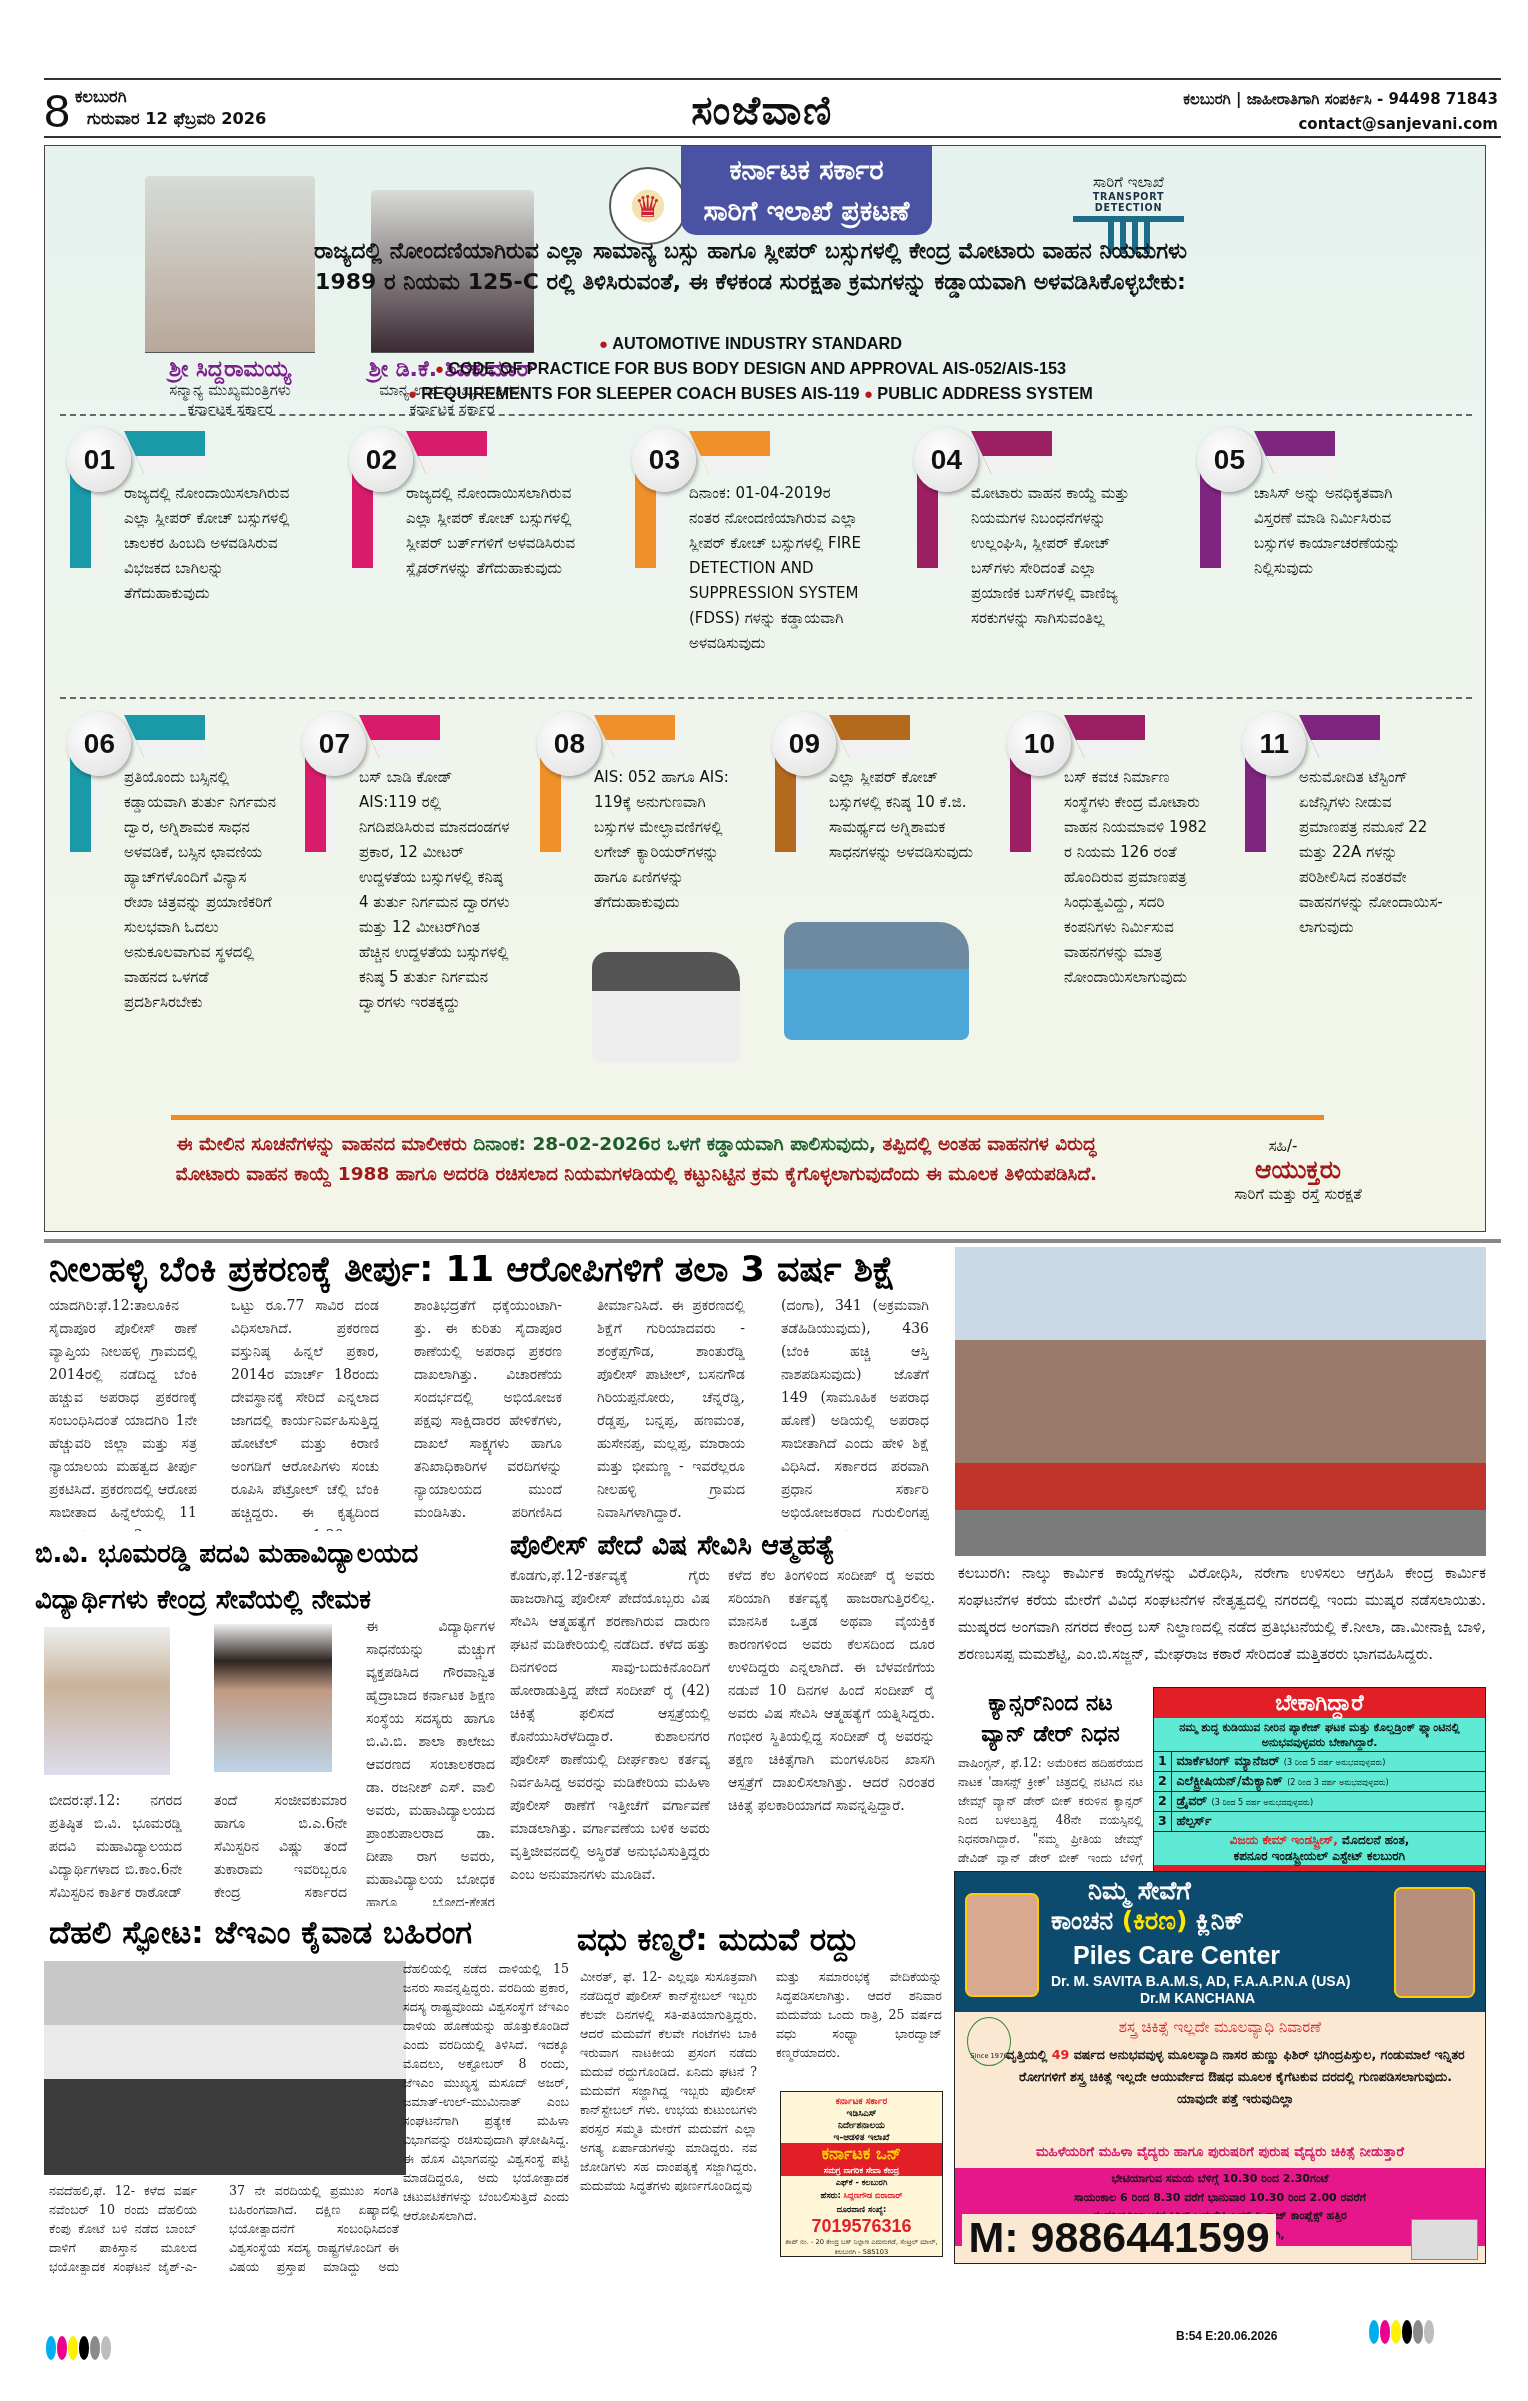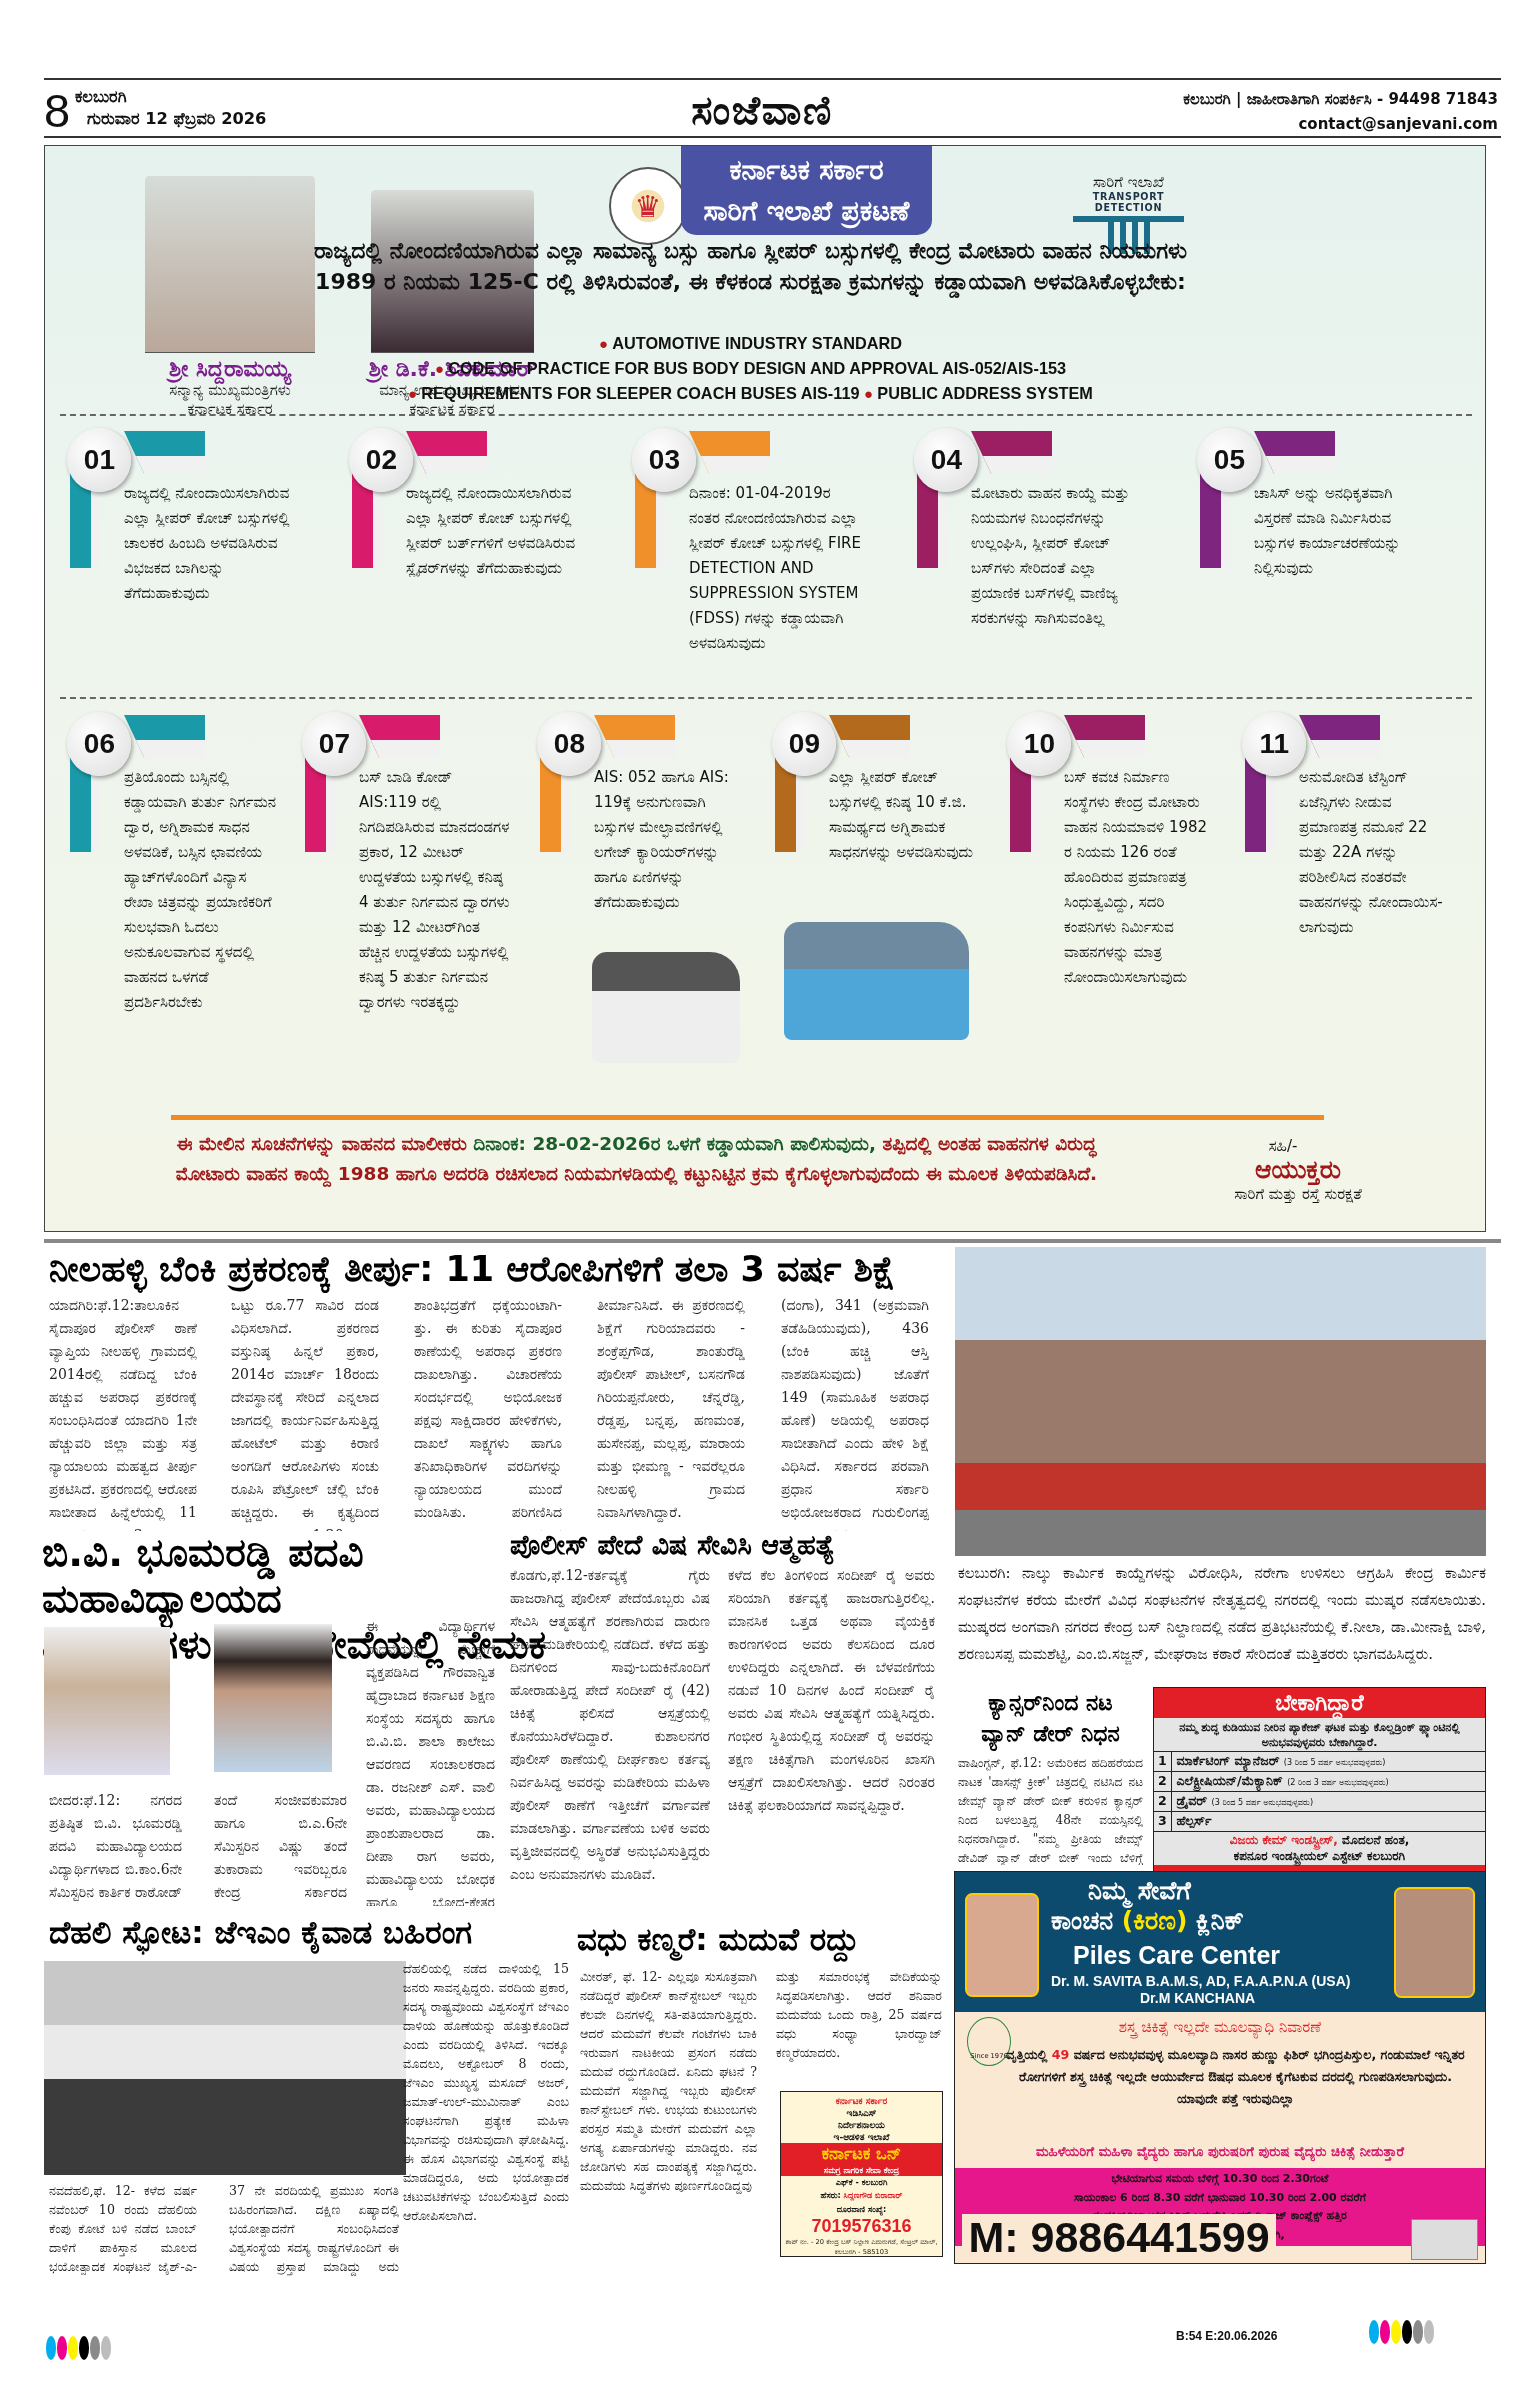--- a/index.html
+++ b/index.html
@@ -47,21 +47,21 @@
 .sign .s1{font-size:15px;margin-left:-30px}
 .sign .s2{color:#a01818;font-weight:bold;font-size:25px}
 .sign .s3{font-size:15px}
 .hbar{left:44px;top:1239px;width:1457px;height:4.4px;background:#888}
 
 .head{position:absolute;font-family:"DejaVu Sans",sans-serif;font-weight:bold;color:#000;line-height:1.1}
 .col{position:absolute;font-family:"DejaVu Serif",serif;font-size:14px;line-height:23px;text-align:justify;color:#222}
 .img{position:absolute;background:#999}
 .caption{position:absolute;font-family:"DejaVu Serif",serif;font-size:15px;line-height:27px;text-align:justify}
 
-.wanted{left:1153px;top:1687px;width:333px;height:219px;border:1.5px solid #222;background:#e5e5e5}
+.wanted{left:1153px;top:1687px;width:333px;height:219px;border:1.5px solid #222;background:#5eead4}
 .wanted .hdr{background:#e21e26;color:#fff;text-align:center;font-weight:bold;font-size:22px;line-height:30px}
 .wanted .intro2{text-align:center;font-size:11px;font-weight:bold;line-height:15px;padding:1.5px 3px;border-bottom:1.5px solid #222}
 .wanted .row{display:flex;border-bottom:1.5px solid #222;font-size:12.6px;font-weight:bold;line-height:18px}
 .wanted .row .n{width:18px;border-right:1.5px solid #222;text-align:center}
 .wanted .row .t{padding-left:4.4px}
 .wanted .row small{font-size:8.1px;font-weight:normal}
 .wanted .co{text-align:center;font-size:12px;line-height:16.3px;font-weight:bold}
 .wanted .co span{color:#e21e26}
 .wanted .ph{background:#e21e26;color:#fff;text-align:center;font-family:"Liberation Serif",serif;font-weight:bold;font-size:28px;line-height:30px}
 .bcode{position:absolute;font-family:"Liberation Sans",sans-serif;font-weight:bold;font-size:13.3px}
@@ -277,21 +277,21 @@
 <div class="head" style="left:49px;top:1250px;font-size:35px;width:895px">ನೀಲಹಳ್ಳಿ ಬೆಂಕಿ ಪ್ರಕರಣಕ್ಕೆ ತೀರ್ಪು: 11 ಆರೋಪಿಗಳಿಗೆ ತಲಾ 3 ವರ್ಷ ಶಿಕ್ಷೆ</div>
 <div class="col" style="left:49px;top:1294px;width:148px;height:237px;overflow:hidden">ಯಾದಗಿರಿ:ಫೆ.12:ತಾಲೂಕಿನ ಸೈದಾಪೂರ ಪೊಲೀಸ್ ಠಾಣೆ ವ್ಯಾಪ್ತಿಯ ನೀಲಹಳ್ಳಿ ಗ್ರಾಮದಲ್ಲಿ 2014ರಲ್ಲಿ ನಡೆದಿದ್ದ ಬೆಂಕಿ ಹಚ್ಚುವ ಅಪರಾಧ ಪ್ರಕರಣಕ್ಕೆ ಸಂಬಂಧಿಸಿದಂತೆ ಯಾದಗಿರಿ 1ನೇ ಹೆಚ್ಚುವರಿ ಜಿಲ್ಲಾ ಮತ್ತು ಸತ್ರ ನ್ಯಾಯಾಲಯ ಮಹತ್ವದ ತೀರ್ಪು ಪ್ರಕಟಿಸಿದೆ. ಪ್ರಕರಣದಲ್ಲಿ ಆರೋಪ ಸಾಬೀತಾದ ಹಿನ್ನೆಲೆಯಲ್ಲಿ 11 ಮಂದಿಗೆ ತಲಾ 3 ವರ್ಷಗಳ ಸರಳ ಕಾರಾಗೃಹ ಶಿಕ್ಷೆ ಹಾಗೂ</div>
 <div class="col" style="left:231px;top:1294px;width:148px;height:237px;overflow:hidden">ಒಟ್ಟು ರೂ.77 ಸಾವಿರ ದಂಡ ವಿಧಿಸಲಾಗಿದೆ. ಪ್ರಕರಣದ ವಸ್ತುನಿಷ್ಠ ಹಿನ್ನಲೆ ಪ್ರಕಾರ, 2014ರ ಮಾರ್ಚ್ 18ರಂದು ದೇವಸ್ಥಾನಕ್ಕೆ ಸೇರಿದೆ ಎನ್ನಲಾದ ಜಾಗದಲ್ಲಿ ಕಾರ್ಯನಿರ್ವಹಿಸುತ್ತಿದ್ದ ಹೋಟೆಲ್ ಮತ್ತು ಕಿರಾಣಿ ಅಂಗಡಿಗೆ ಆರೋಪಿಗಳು ಸಂಚು ರೂಪಿಸಿ ಪೆಟ್ರೋಲ್ ಚೆಲ್ಲಿ ಬೆಂಕಿ ಹಚ್ಚಿದ್ದರು. ಈ ಕೃತ್ಯದಿಂದ ಸುಮಾರು ರೂ.1.20 ಲಕ್ಷ ಮೌಲ್ಯದ ಆಸ್ತಿ ಹಾನಿಗೊಳಗಾಗಿದ್ದು, ಸಾರ್ವಜನಿಕ</div>
 <div class="col" style="left:414px;top:1294px;width:148px;height:237px;overflow:hidden">ಶಾಂತಿಭದ್ರತೆಗೆ ಧಕ್ಕೆಯುಂಟಾಗಿ-ತ್ತು. ಈ ಕುರಿತು ಸೈದಾಪೂರ ಠಾಣೆಯಲ್ಲಿ ಅಪರಾಧ ಪ್ರಕರಣ ದಾಖಲಾಗಿತ್ತು. ವಿಚಾರಣೆಯ ಸಂದರ್ಭದಲ್ಲಿ ಅಭಿಯೋಜಕ ಪಕ್ಷವು ಸಾಕ್ಷಿದಾರರ ಹೇಳಿಕೆಗಳು, ದಾಖಲೆ ಸಾಕ್ಷ್ಯಗಳು ಹಾಗೂ ತನಿಖಾಧಿಕಾರಿಗಳ ವರದಿಗಳನ್ನು ನ್ಯಾಯಾಲಯದ ಮುಂದೆ ಮಂಡಿಸಿತು. ಪರಿಗಣಿಸಿದ ಸಾಕ್ಷ್ಯಾಧಾರಗಳ ಆಧಾರದ ಮೇಲೆ ಆರೋಪಿಗಳ ಅಪರಾಧ ಕೃತ್ಯ ಸಾಬೀತಾಗಿದೆ ಎಂದು ನ್ಯಾಯಾಲಯ</div>
 <div class="col" style="left:597px;top:1294px;width:148px;height:237px;overflow:hidden">ತೀರ್ಮಾನಿಸಿದೆ. ಈ ಪ್ರಕರಣದಲ್ಲಿ ಶಿಕ್ಷೆಗೆ ಗುರಿಯಾದವರು - ಶಂಕ್ರೆಪ್ಪಗೌಡ, ಶಾಂತುರೆಡ್ಡಿ ಪೊಲೀಸ್ ಪಾಟೀಲ್, ಬಸನಗೌಡ ಗಿರಿಯಪ್ಪನೋರು, ಚೆನ್ನರೆಡ್ಡಿ, ರೆಡ್ಡಪ್ಪ, ಬನ್ನಪ್ಪ, ಹಣಮಂತ, ಹುಸೇನಪ್ಪ, ಮಲ್ಲಪ್ಪ, ಮಾರಾಯ ಮತ್ತು ಭೀಮಣ್ಣ - ಇವರೆಲ್ಲರೂ ನೀಲಹಳ್ಳಿ ಗ್ರಾಮದ ನಿವಾಸಿಗಳಾಗಿದ್ದಾರೆ. ನ್ಯಾಯಾಲಯವು ಭಾರತೀಯ ದಂಡ ಸಂಹಿತೆ (ಐಪಿಸಿ)ಯ ಕಲಂ 143 (ಅನಧಿಕೃತ ಗುಂಪುಗೂಡಿಕೆ), 147</div>
 <div class="col" style="left:781px;top:1294px;width:148px;height:237px;overflow:hidden">(ದಂಗಾ), 341 (ಅಕ್ರಮವಾಗಿ ತಡೆಹಿಡಿಯುವುದು), 436 (ಬೆಂಕಿ ಹಚ್ಚಿ ಆಸ್ತಿ ನಾಶಪಡಿಸುವುದು) ಜೊತೆಗೆ 149 (ಸಾಮೂಹಿಕ ಅಪರಾಧ ಹೊಣೆ) ಅಡಿಯಲ್ಲಿ ಅಪರಾಧ ಸಾಬೀತಾಗಿದೆ ಎಂದು ಹೇಳಿ ಶಿಕ್ಷೆ ವಿಧಿಸಿದೆ. ಸರ್ಕಾರದ ಪರವಾಗಿ ಪ್ರಧಾನ ಸರ್ಕಾರಿ ಅಭಿಯೋಜಕರಾದ ಗುರುಲಿಂಗಪ್ಪ ಶ್ರೀಮಂತ ತೇಲಿ ಅವರು ಸಮಗ್ರ ವಾದ ಮಂಡಿಸಿ ಆರೋಪ ಸಾಬೀತಾಗುವಂತೆ ನ್ಯಾಯಾಲಯಕ್ಕೆ ನೆರವಾದರು.</div>
 
 <div class="img" style="left:955px;top:1247px;width:531px;height:309px;background:linear-gradient(180deg,#c9d9e6 0 30%,#9a7a6a 30% 70%,#c0342c 70% 85%,#7b7b7b 85%)"></div>
 <div class="caption" style="left:958px;top:1560px;width:528px">ಕಲಬುರಗಿ: ನಾಲ್ಕು ಕಾರ್ಮಿಕ ಕಾಯ್ದೆಗಳನ್ನು ವಿರೋಧಿಸಿ, ನರೇಗಾ ಉಳಿಸಲು ಆಗ್ರಹಿಸಿ ಕೇಂದ್ರ ಕಾರ್ಮಿಕ ಸಂಘಟನೆಗಳ ಕರೆಯ ಮೇರೆಗೆ ವಿವಿಧ ಸಂಘಟನೆಗಳ ನೇತೃತ್ವದಲ್ಲಿ ನಗರದಲ್ಲಿ ಇಂದು ಮುಷ್ಕರ ನಡೆಸಲಾಯಿತು. ಮುಷ್ಕರದ ಅಂಗವಾಗಿ ನಗರದ ಕೇಂದ್ರ ಬಸ್ ನಿಲ್ದಾಣದಲ್ಲಿ ನಡೆದ ಪ್ರತಿಭಟನೆಯಲ್ಲಿ ಕೆ.ನೀಲಾ, ಡಾ.ಮೀನಾಕ್ಷಿ ಬಾಳಿ, ಶರಣಬಸಪ್ಪ ಮಮಶೆಟ್ಟಿ, ಎಂ.ಬಿ.ಸಜ್ಜನ್, ಮೇಘರಾಜ ಕಠಾರೆ ಸೇರಿದಂತೆ ಮತ್ತಿತರರು ಭಾಗವಹಿಸಿದ್ದರು.</div>
 
-<div class="head" style="left:42px;top:1530px;font-size:39px;width:518px;line-height:46px">
+<div class="head" style="left:35px;top:1530px;font-size:26px;width:518px;line-height:46px">
   <div>ಬಿ.ವಿ. ಭೂಮರಡ್ಡಿ ಪದವಿ ಮಹಾವಿದ್ಯಾಲಯದ</div>
   <div>ವಿದ್ಯಾರ್ಥಿಗಳು ಕೇಂದ್ರ ಸೇವೆಯಲ್ಲಿ ನೇಮಕ</div>
 </div>
 <div class="img" style="left:44px;top:1627px;width:126px;height:148px;background:linear-gradient(180deg,#eee,#c9b29a 40%,#dde)"></div>
 <div class="img" style="left:214px;top:1624px;width:118px;height:148px;background:linear-gradient(180deg,#eee,#2d2420 25%,#c19a82 45%,#bcd4e8)"></div>
 <div class="col" style="left:49px;top:1789px;width:133px;height:115px;overflow:hidden">ಬೀದರ:ಫೆ.12: ನಗರದ ಪ್ರತಿಷ್ಠಿತ ಬಿ.ವಿ. ಭೂಮರಡ್ಡಿ ಪದವಿ ಮಹಾವಿದ್ಯಾಲಯದ ವಿದ್ಯಾರ್ಥಿಗಳಾದ ಬಿ.ಕಾಂ.6ನೇ ಸೆಮಿಸ್ಟರಿನ ಕಾರ್ತಿಕ ರಾಠೋಡ್</div>
 <div class="col" style="left:214px;top:1789px;width:133px;height:115px;overflow:hidden">ತಂದೆ ಸಂಜೀವಕುಮಾರ ಹಾಗೂ ಬಿ.ಎ.6ನೇ ಸೆಮಿಸ್ಟರಿನ ವಿಷ್ಣು ತಂದೆ ತುಕಾರಾಮ ಇವರಿಬ್ಬರೂ ಕೇಂದ್ರ ಸರ್ಕಾರದ ಸಿ.ಐ.ಎಸ್.ಎಫ್ ಹುದ್ದೆಗಳು ಗಿಟ್ಟಿಸಿರುತ್ತಾರೆ.</div>
 <div class="col" style="left:366px;top:1615px;width:129px;height:291px;overflow:hidden">ಈ ವಿದ್ಯಾರ್ಥಿಗಳ ಸಾಧನೆಯನ್ನು ಮೆಚ್ಚುಗೆ ವ್ಯಕ್ತಪಡಿಸಿದ ಗೌರವಾನ್ವಿತ ಹೈದ್ರಾಬಾದ ಕರ್ನಾಟಕ ಶಿಕ್ಷಣ ಸಂಸ್ಥೆಯ ಸದಸ್ಯರು ಹಾಗೂ ಬಿ.ವಿ.ಬಿ. ಶಾಲಾ ಕಾಲೇಜು ಆವರಣದ ಸಂಚಾಲಕರಾದ ಡಾ. ರಜನೀಶ್ ಎಸ್. ವಾಲಿ ಅವರು, ಮಹಾವಿದ್ಯಾಲಯದ ಪ್ರಾಂಶುಪಾಲರಾದ ಡಾ. ದೀಪಾ ರಾಗ ಅವರು, ಮಹಾವಿದ್ಯಾಲಯ ಬೋಧಕ ಹಾಗೂ ಬೋಧ-ಕೇತರ ಸಿಬ್ಬಂದಿ ವರ್ಗದವರು ವಿದ್ಯಾರ್ಥಿಗಳ ಸಾಧನೆಯನ್ನು ಮೆಚ್ಚಿ ಹರ್ಷ ವ್ಯಕ್ತಪಡಿಸಿದ್ದಾರೆ.</div>
 
 <div class="head" style="left:510px;top:1530px;font-size:27px;width:436px">ಪೊಲೀಸ್ ಪೇದೆ ವಿಷ ಸೇವಿಸಿ ಆತ್ಮಹತ್ಯೆ</div>

